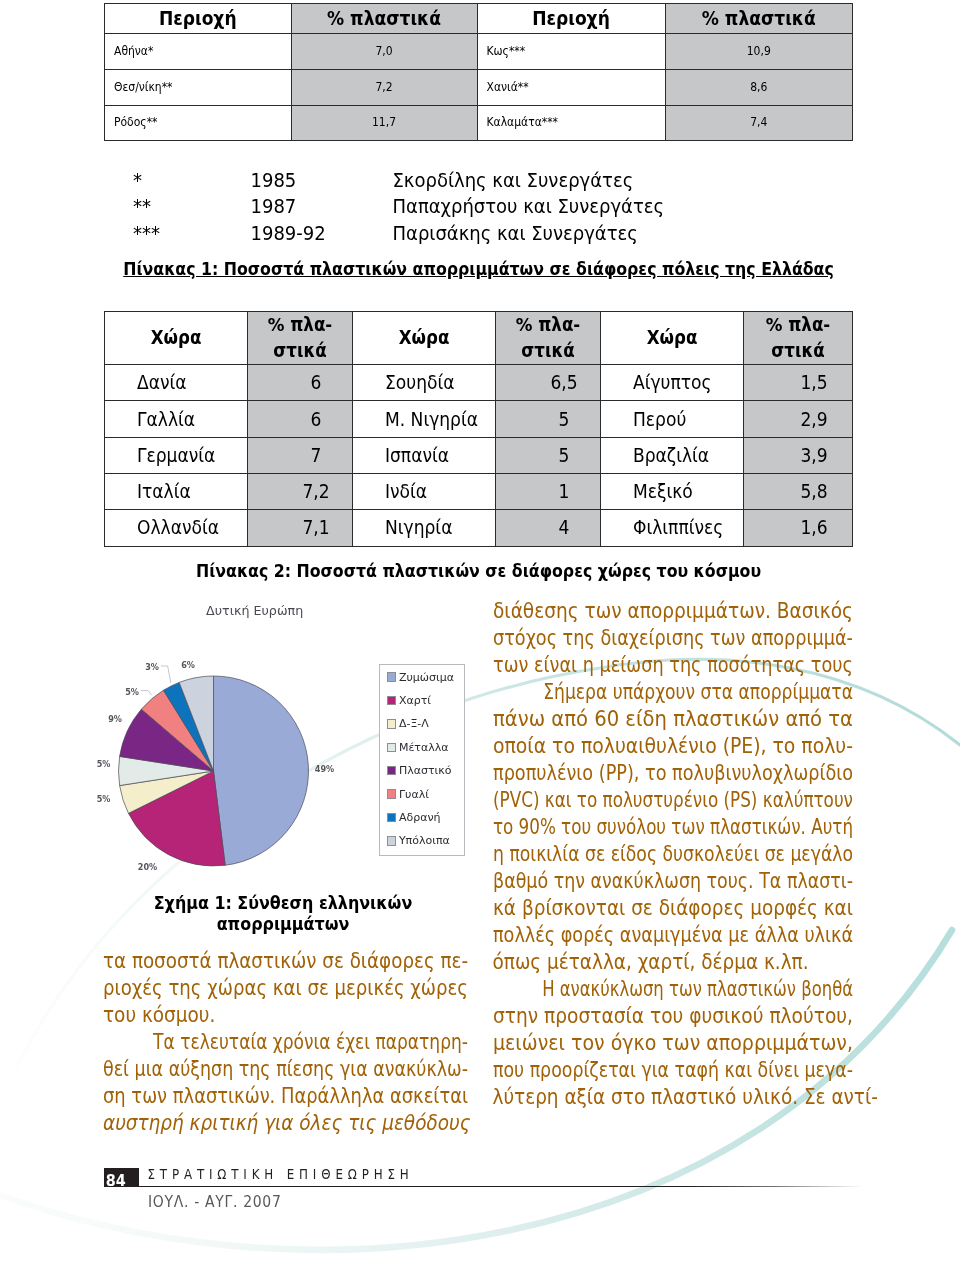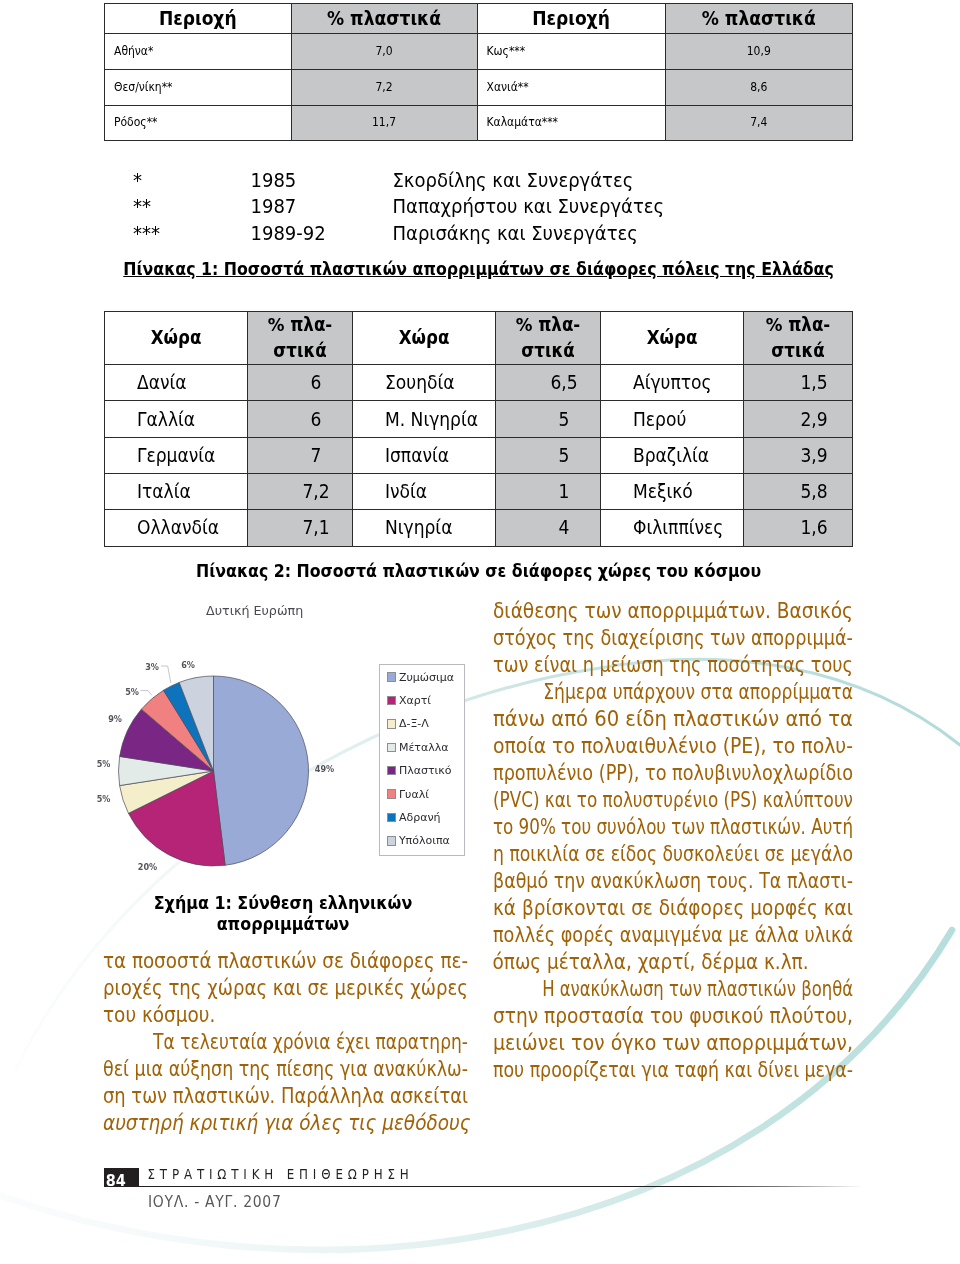--- a/index.html
+++ b/index.html
@@ -304,20 +304,21 @@
       <div class="ln"><span class="lnin" style="display: inline-block; transform-origin: left center; transform: scaleX(0.9069);">το 90% του συνόλου των πλαστικών. Αυτή</span></div>
       <div class="ln"><span class="lnin" style="display: inline-block; transform-origin: left center; transform: scaleX(0.9343);">η ποικιλία σε είδος δυσκολεύει σε μεγάλο</span></div>
       <div class="ln"><span class="lnin" style="display: inline-block; transform-origin: left center; transform: scaleX(0.9464);">βαθμό την ανακύκλωση τους. Τα πλαστι-</span></div>
       <div class="ln"><span class="lnin" style="display: inline-block; transform-origin: left center; transform: scaleX(1.0003);">κά βρίσκονται σε διάφορες μορφές και</span></div>
       <div class="ln"><span class="lnin" style="display: inline-block; transform-origin: left center; transform: scaleX(0.956);">πολλές φορές αναμιγμένα με άλλα υλικά</span></div>
       <div class="ln"><span class="lnin" style="display: inline-block;">όπως μέταλλα, χαρτί, δέρμα κ.λπ.</span></div>
       <div class="ln ind"><span class="lnin" style="display: inline-block; transform-origin: left center; transform: scaleX(0.8909);">Η ανακύκλωση των πλαστικών βοηθά</span></div>
       <div class="ln"><span class="lnin" style="display: inline-block; transform-origin: left center; transform: scaleX(1.0088);">στην προστασία του φυσικού πλούτου,</span></div>
       <div class="ln"><span class="lnin" style="display: inline-block; transform-origin: left center; transform: scaleX(1.0294);">μειώνει τον όγκο των απορριμμάτων,</span></div>
       <div class="ln"><span class="lnin" style="display: inline-block; transform-origin: left center; transform: scaleX(0.942);">που προορίζεται για ταφή και δίνει μεγα-</span></div>
+      <div class="ln"><span class="lnin" style="display: inline-block;">λύτερη αξία στο πλαστικό υλικό. Σε αντί-</span></div>
     </div>
 
   <div class="abs" id="footer">
     <div class="abs" id="pageno">84</div>
     <div class="abs" id="ftitle">ΣΤΡΑΤΙΩΤΙΚΗ ΕΠΙΘΕΩΡΗΣΗ</div>
     <div class="abs" id="frule"></div>
     <div class="abs" id="fdate">ΙΟΥΛ. - ΑΥΓ. 2007</div>
   </div>
 
 </div>

